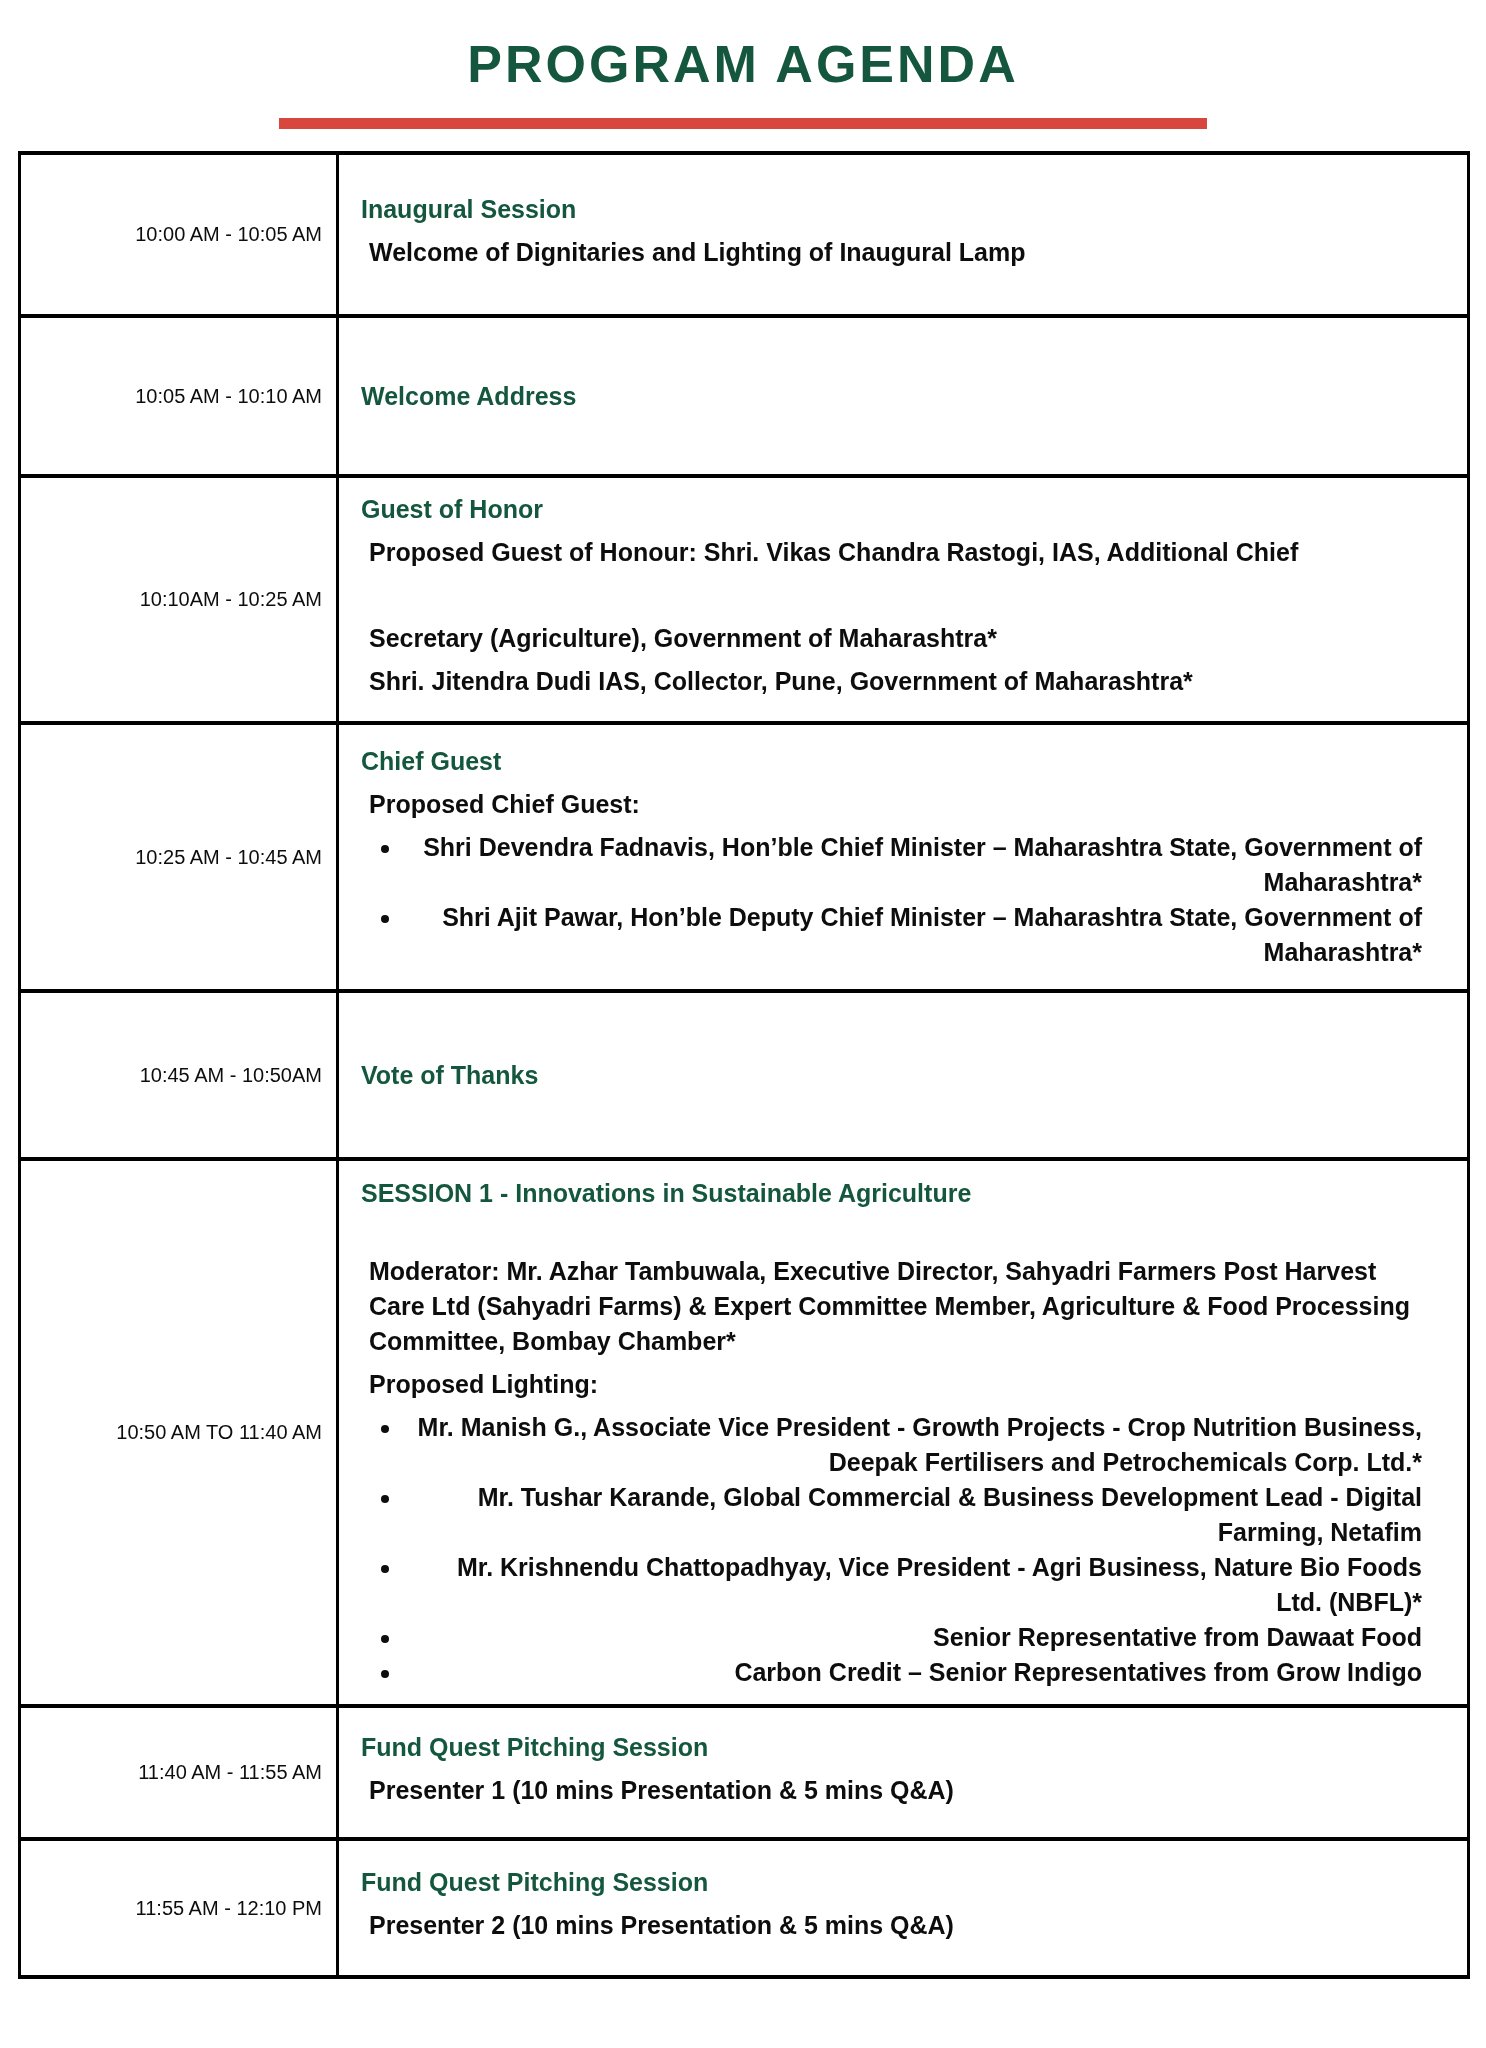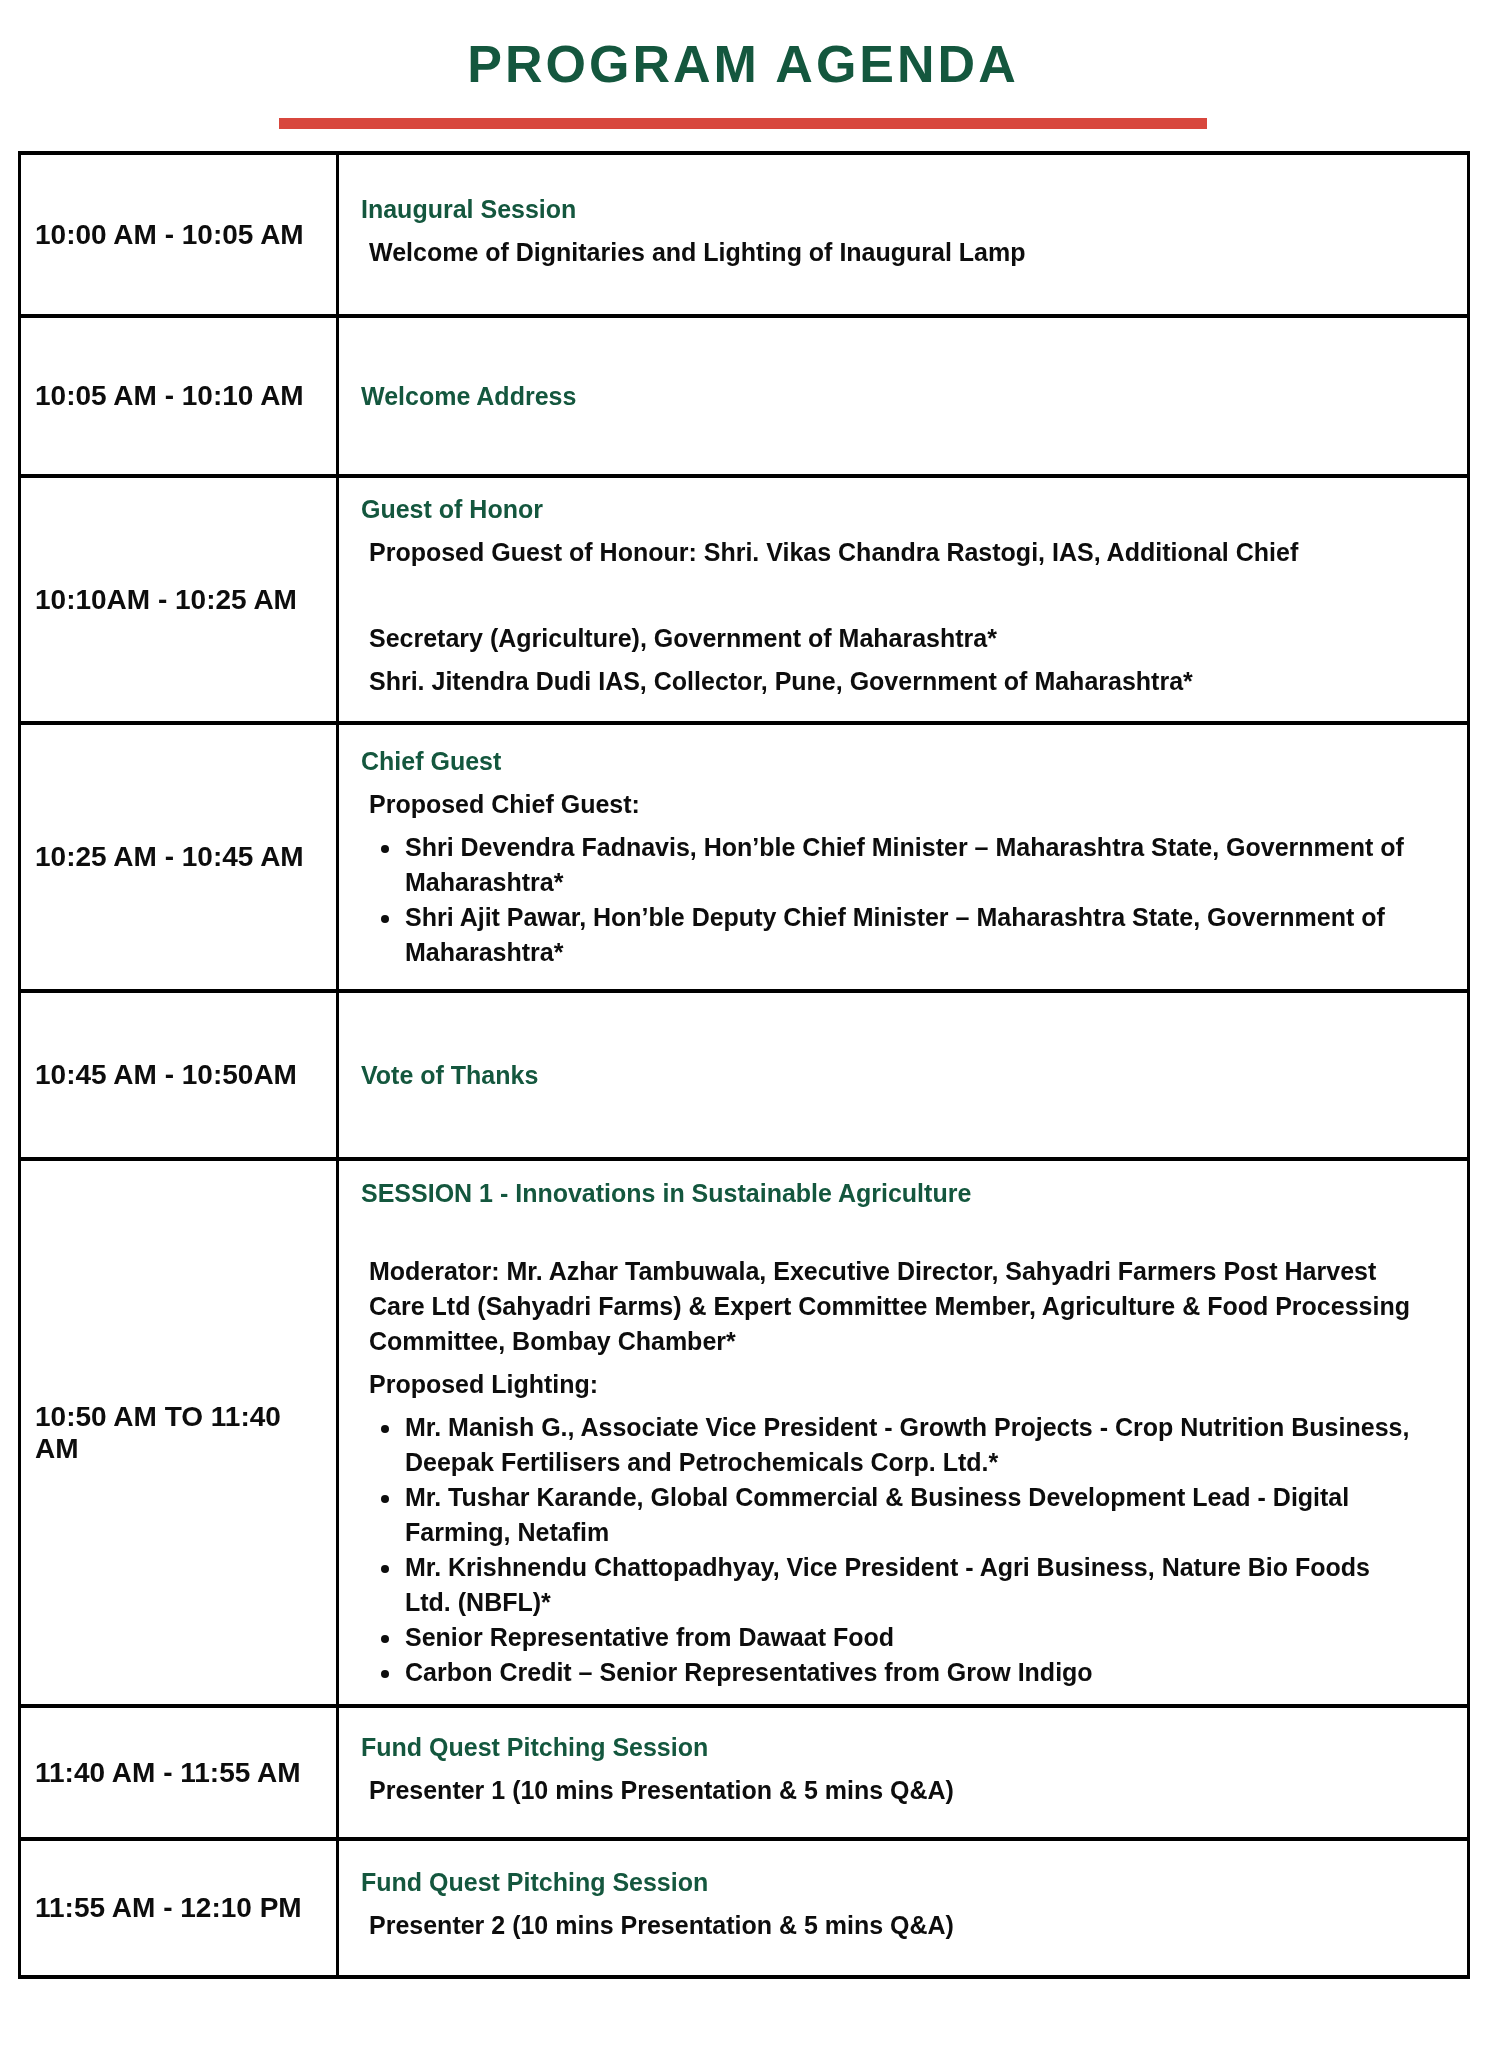--- a/index.html
+++ b/index.html
@@ -48,42 +48,43 @@
     border:3px solid #000;
   }
   td{
     border:3px solid #000;
     border-top-width:4px;
     border-bottom-width:4px;
     vertical-align:middle;
   }
   td.time{
     width:318px;
-    text-align:left;
-    font-size:28px;
-    font-weight:700;
+    text-align:right;
+    font-size:20px;
+    font-weight:400;
     padding:0 14px;
     color:var(--ink);
   }
   td.content{
     padding:14px 45px 14px 22px;
     font-size:25px;
     font-weight:700;
     line-height:35px;
     color:var(--ink);
   }
   td.content .heading{
     color:var(--green);
     font-weight:700;
   }
   td.content p{margin:8px;}
   td.content .spacer{height:35px;}
   td.content ul{
     margin:0;
     padding-left:42px;
+    text-align:right;
   }
   td.content li{margin:0;padding-left:2px;}
   
   tr:nth-child(1) td{height:163px;}
   tr:nth-child(2) td{height:160px;}
   tr:nth-child(3) td{height:243px;}
   tr:nth-child(4) td{height:268px;}
   tr:nth-child(5) td{height:168px;}
   tr:nth-child(6) td{height:547px;}
   tr:nth-child(7) td{height:133px;}

